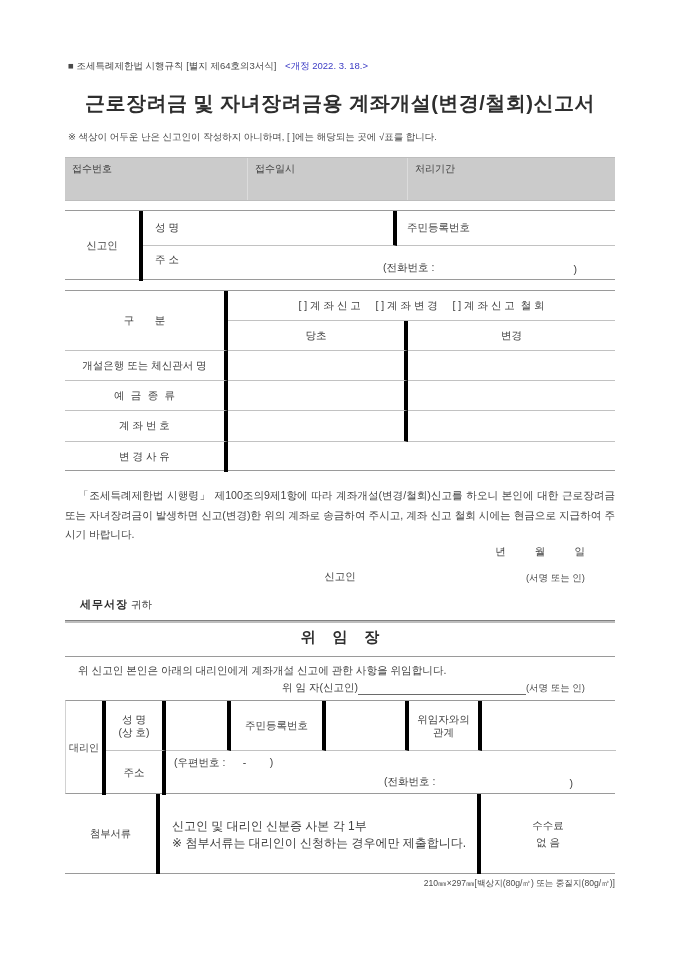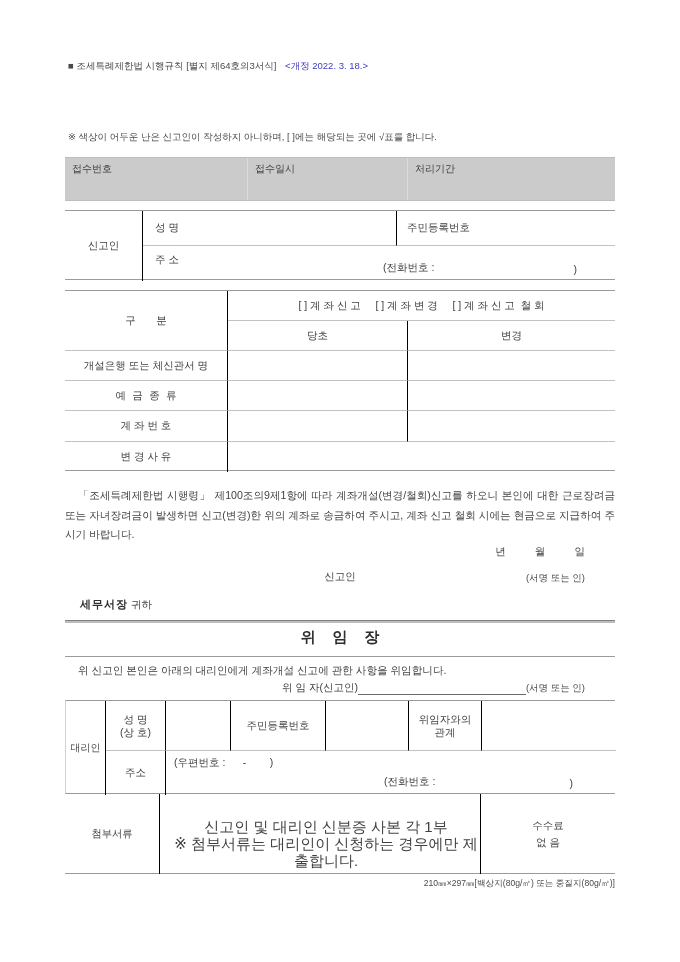--- a/index.html
+++ b/index.html
@@ -8,21 +8,21 @@
     width:680px;height:962px;
     background:#ffffff;
     font-family:"Liberation Sans","DejaVu Sans",sans-serif;
     color:#3f3f3f;
     overflow:hidden;
   }
   .abs{position:absolute;box-sizing:border-box;}
   .pre{white-space:pre;}
   .cell{position:absolute;box-sizing:border-box;font-size:10.5px;}
   .vcenter{display:flex;align-items:center;justify-content:center;text-align:center;}
-  .bd-r{border-right:1px solid #000000;text-align:center;}
+  .bd-r{border-right:4px solid #000000;}
   .bd-b{border-bottom:1px solid #c2c2c2;}
 
   
   .meta-line{top:60px;left:68px;width:545px;font-size:9.5px;color:#4a4a4a;}
   .meta-line .rev{color:#3b3bc4;margin-left:6px;}
 
   
   .title{top:90px;left:65px;width:550px;text-align:center;
     font-size:20px;font-weight:bold;color:#2e2e2e;letter-spacing:0.5px;}
 
@@ -64,35 +64,36 @@
   .delegator-row .uline{display:inline-block;width:168px;border-bottom:1px solid #6a6a6a;height:12px;}
   .delegator-row .snote{font-size:9.5px;color:#4a4a4a;}
 
   
   .t-agent{top:700px;left:65px;width:550px;height:94px;
     border-top:1px solid #9a9a9a;border-bottom:1px solid #9a9a9a;border-left:1px solid #d2d2d2;}
   .two-line{line-height:13px;}
 
   
   .t-attach{top:794px;left:65px;width:550px;height:80px;border-bottom:1px solid #9a9a9a;}
-  .attach-content{padding:24px 0 0 12px;font-size:15px;line-height:17px;}
+  .attach-content{padding:24px 0 0 12px;font-size:12px;line-height:17px;}
 
   
   .footer{top:878px;left:65px;width:550px;text-align:right;font-size:8.6px;color:#4a4a4a;}
 </style>
 </head>
 <body>
 
 <div class="page">
 
   <div class="abs meta-line">
     <span>■ 조세특례제한법 시행규칙 [별지 제64호의3서식]</span>
     <span class="rev">&lt;개정 2022. 3. 18.&gt;</span>
   </div>
 
+  <div class="abs title">근로장려금 및 자녀장려금용 계좌개설(변경/철회)신고서</div>
 
   <div class="abs instruction">※ 색상이 어두운 난은 신고인이 작성하지 아니하며, [  ]에는 해당되는 곳에 √표를 합니다.</div>
 
   <div class="abs receipt">
     <div class="rcell rc1">
       <span>접수번호</span>
     </div>
     <div class="rcell rc2">
       <span>접수일시</span>
     </div>

